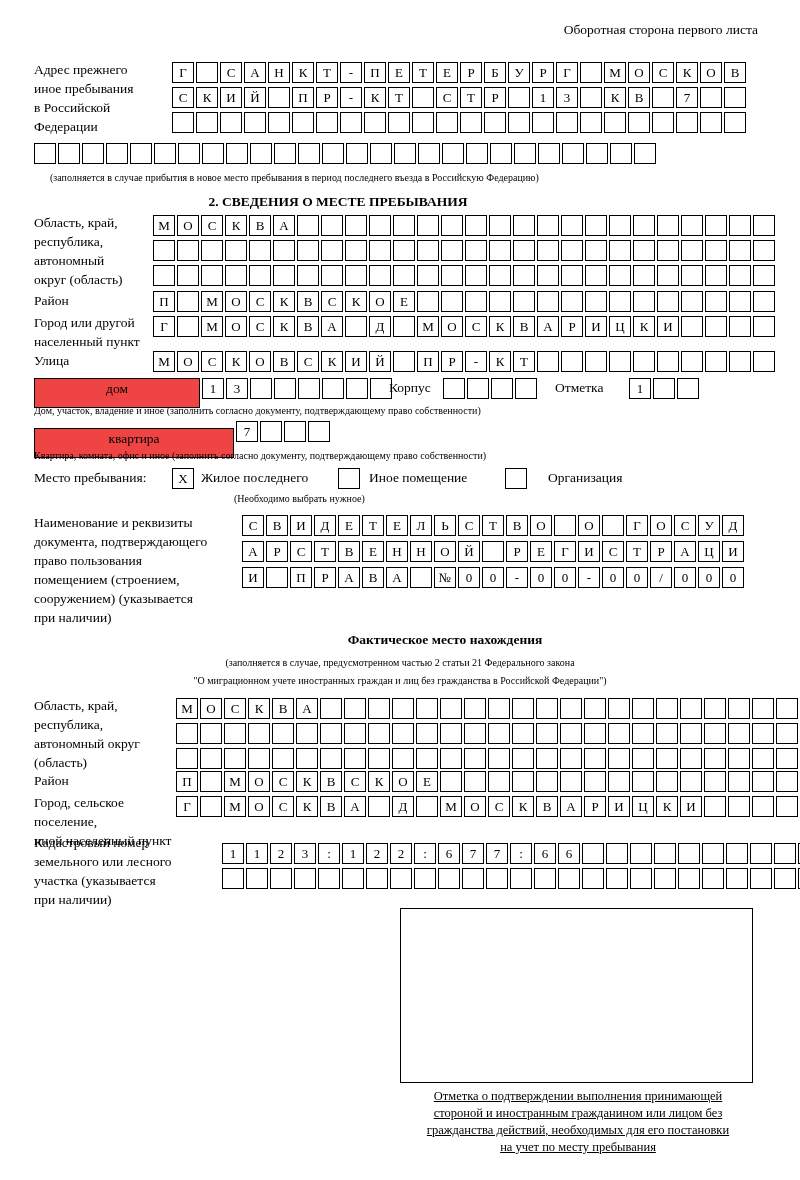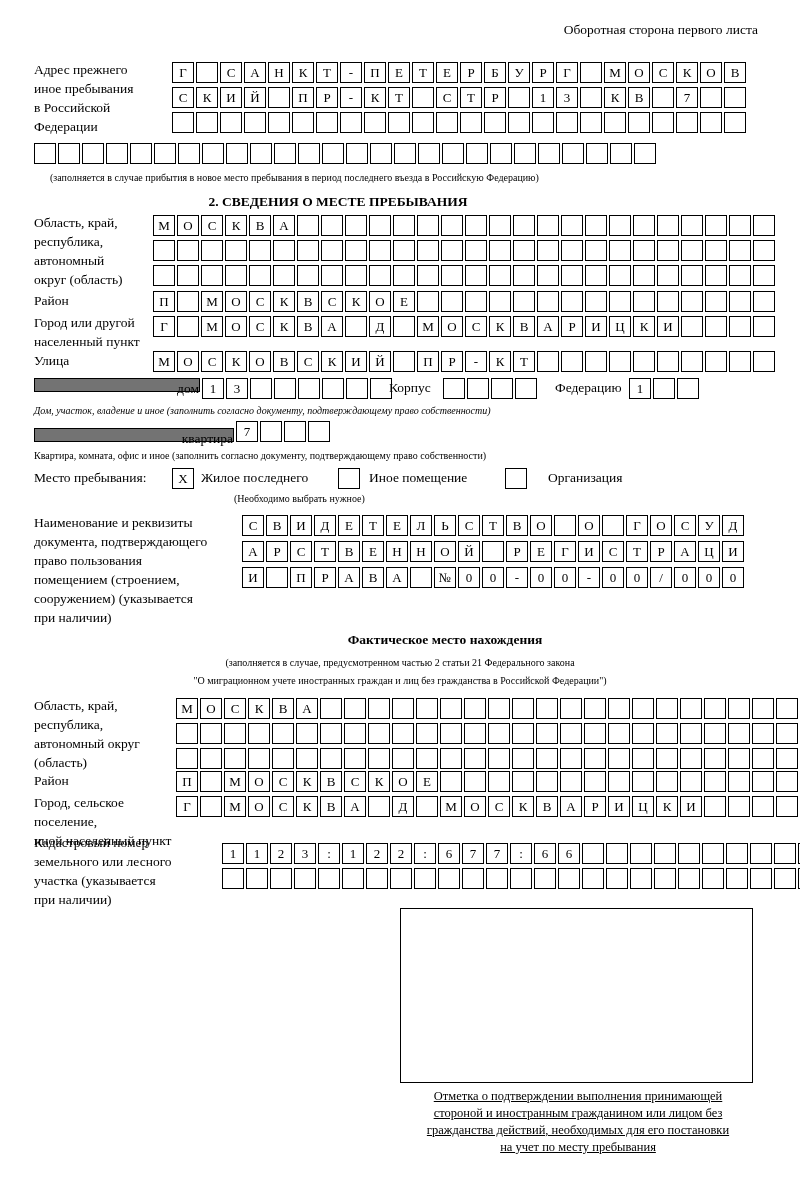--- a/index.html
+++ b/index.html
@@ -49,25 +49,25 @@
     font-size: 13px;
     line-height: 19px;
     text-align: center;
     font-family: "Liberation Serif", serif;
     background: #fff;
   }
   .wbox {
     position: absolute;
     border: 1px solid #000;
     box-sizing: border-box;
-    height: 14px;
+    height: 30px;
     font-size: 13.5px;
     line-height: 19px;
-    text-align: right;
-    background: #737373;
+    text-align: center;
+    background: #ef4444;
   }
   .chk {
     position: absolute;
     width: 22px;
     height: 21px;
     border: 1px solid #000;
     box-sizing: border-box;
     text-align: center;
     font-size: 13px;
     line-height: 19px;
@@ -400,28 +400,28 @@
       <div class="cell"></div>
       <div class="cell"></div>
     </div>
   <div class="lbl" style="left:389px; top:378px;">Корпус</div>
   <div class="grid" id="s2-korpus" style="left:443px; top:378px;">
       <div class="cell"></div>
       <div class="cell"></div>
       <div class="cell"></div>
       <div class="cell"></div>
     </div>
-  <div class="lbl" style="left:555px; top:378px;">Федерацию</div>
+  <div class="lbl" style="left:555px; top:378px;">Отметка</div>
   <div class="grid" id="s2-stroenie" style="left:629px; top:378px;">
       <div class="cell">1</div>
       <div class="cell"></div>
       <div class="cell"></div>
     </div>
 
-  <div class="lbl small" style="left:34px; top:401px; width:740px;font-style:italic;">Дом, участок, владение и иное (заполнить согласно документу, подтверждающему право собственности)</div>
+  <div class="lbl small" style="left:34px; top:401px; width:740px;">Дом, участок, владение и иное (заполнить согласно документу, подтверждающему право собственности)</div>
 
   <div class="wbox" style="left:34px; top:400px; width:200px;margin-top:28px;">квартира</div>
   <div class="grid" id="s2-flat" style="left:236px; top:421px;">
       <div class="cell">7</div>
       <div class="cell"></div>
       <div class="cell"></div>
       <div class="cell"></div>
     </div>
   <div class="lbl small" style="left:34px; top:446px; width:740px;">Квартира, комната, офис и иное (заполнить согласно документу, подтверждающему право собственности)</div>
 

